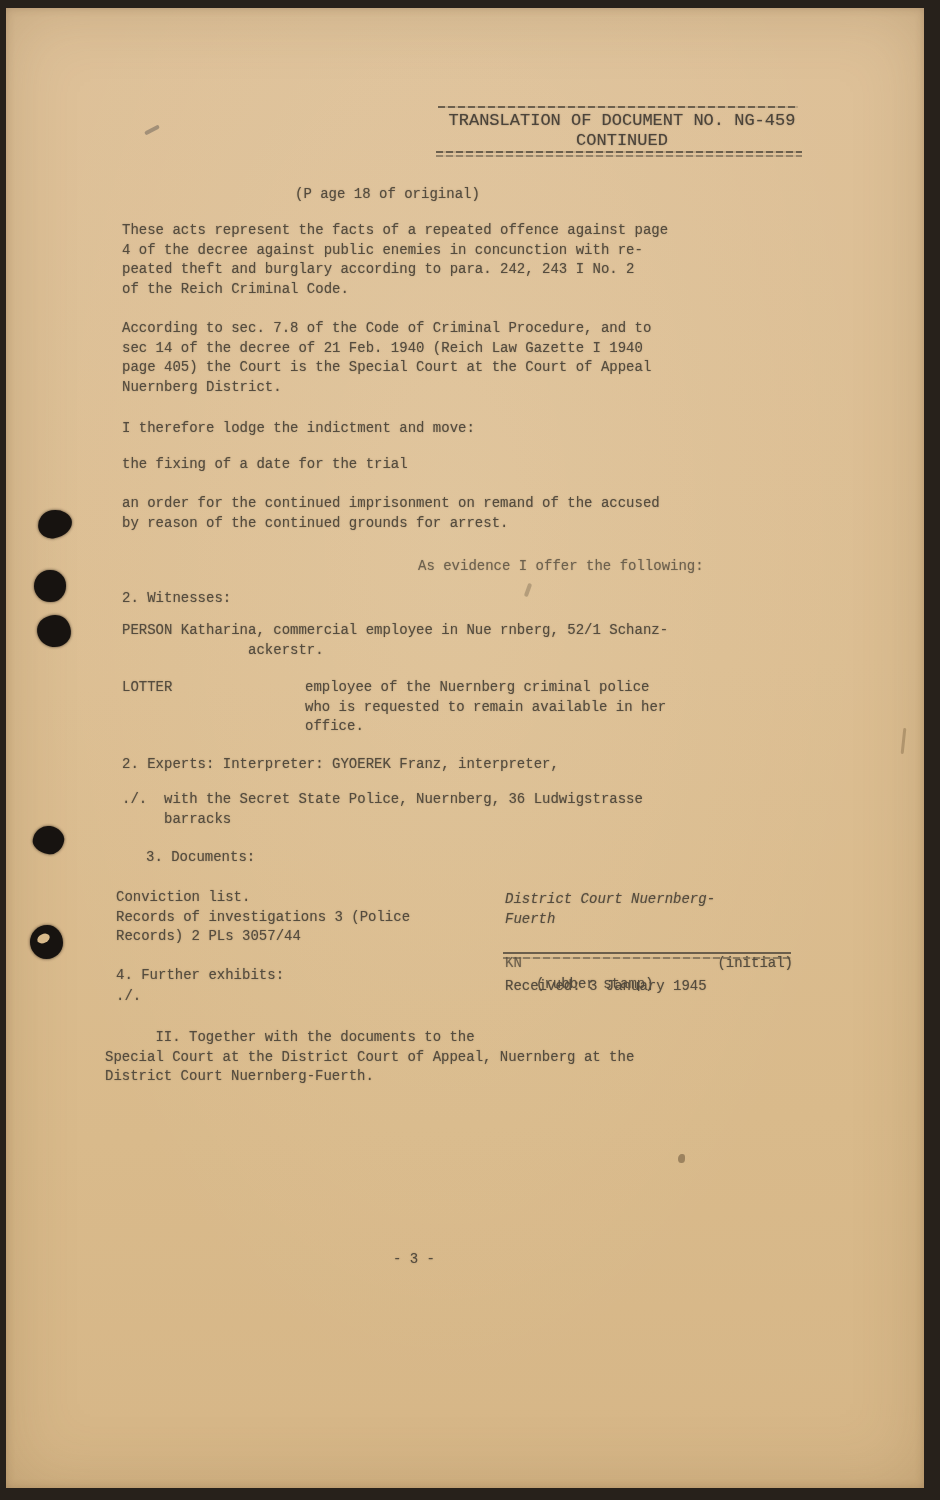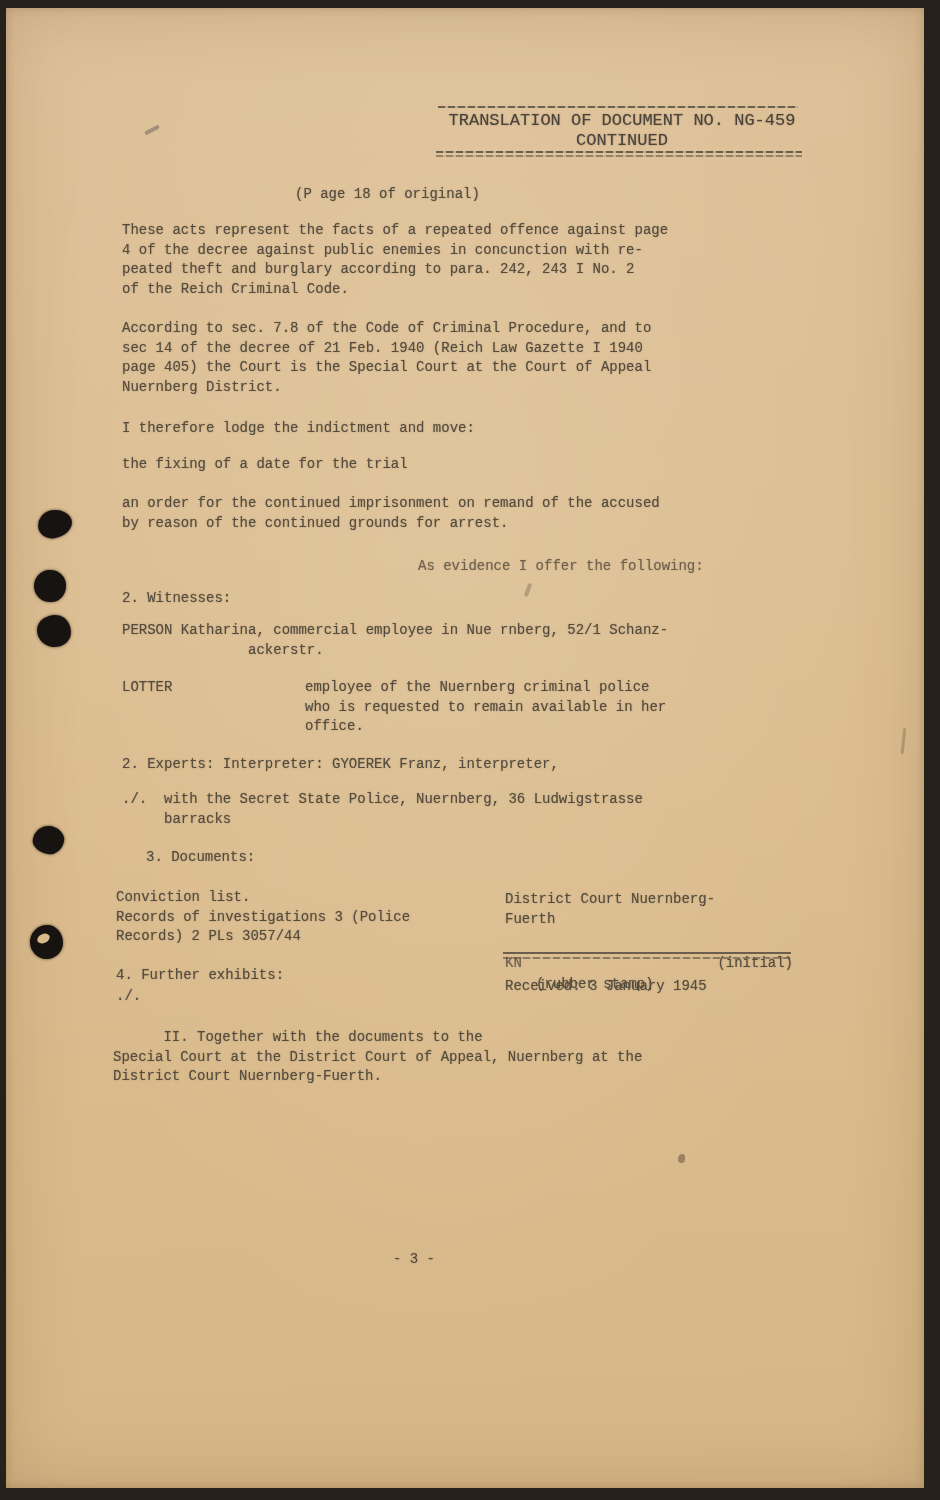--- a/index.html
+++ b/index.html
@@ -105,32 +105,32 @@
 
   <div class="tw" style="left:116px;top:840px;margin-left:24px;">3. Documents:</div>
 
   <div class="tw" style="left:110px;top:880px;">Conviction list.
 Records of investigations 3 (Police
 Records) 2 PLs 3057/44</div>
 
   <div class="tw" style="left:110px;top:958px;">4. Further exhibits:</div>
   <div class="tw" style="left:110px;top:979px;">./.</div>
 
-  <div class="tw" style="left:499px;top:882px;">District Court Nuernberg-
+  <div class="tw" style="left:499px;top:882px;font-style:italic;">District Court Nuernberg-
 Fuerth</div>
   <div class="tw" style="left:499px;top:925px;margin-top:44px;">Received: 3 January 1945</div>
   <div class="dash-line" style="left:497px;top:944px;width:288px;background:#574e40;"></div>
   <div class="dash-line" style="left:497px;top:949px;width:288px;opacity:.6;"></div>
   <div class="stamp-row" style="left:499px;top:946px;width:288px;">
     <span class="tw faded" style="position:static;">KN</span>
     <span class="tw" style="position:static;">(initial)</span>
   </div>
   <div class="tw" style="left:530px;top:967px;text-align:right;">(rubber stamp)</div>
 
-  <div class="tw" style="left:107px;top:1020px;">      II. Together with the documents to the
+  <div class="tw" style="left:99px;top:1020px;">      II. Together with the documents to the
 Special Court at the District Court of Appeal, Nuernberg at the
 District Court Nuernberg-Fuerth.</div>
 
   <div class="tw" style="left:387px;top:1242px;">- 3 -</div>
 
   <div class="punch-hole" style="left:32px;top:502px;width:34px;height:28px;border-radius:46% 54% 58% 42%/55% 48% 52% 45%;transform:rotate(-8deg);"></div>
   <div class="punch-hole" style="left:28px;top:562px;width:32px;height:32px;border-radius:50% 50% 48% 52%/52% 48% 50% 50%;"></div>
   <div class="punch-hole" style="left:31px;top:607px;width:34px;height:32px;border-radius:55% 45% 50% 50%/48% 55% 45% 52%;transform:rotate(5deg);"></div>
   <div class="punch-hole" style="left:27px;top:818px;width:31px;height:28px;border-radius:48% 52% 44% 56%/58% 44% 56% 42%;transform:rotate(10deg);"></div>
   <div class="punch-hole" style="left:24px;top:917px;width:33px;height:34px;border-radius:52% 48% 50% 50%/50% 52% 48% 50%;">

